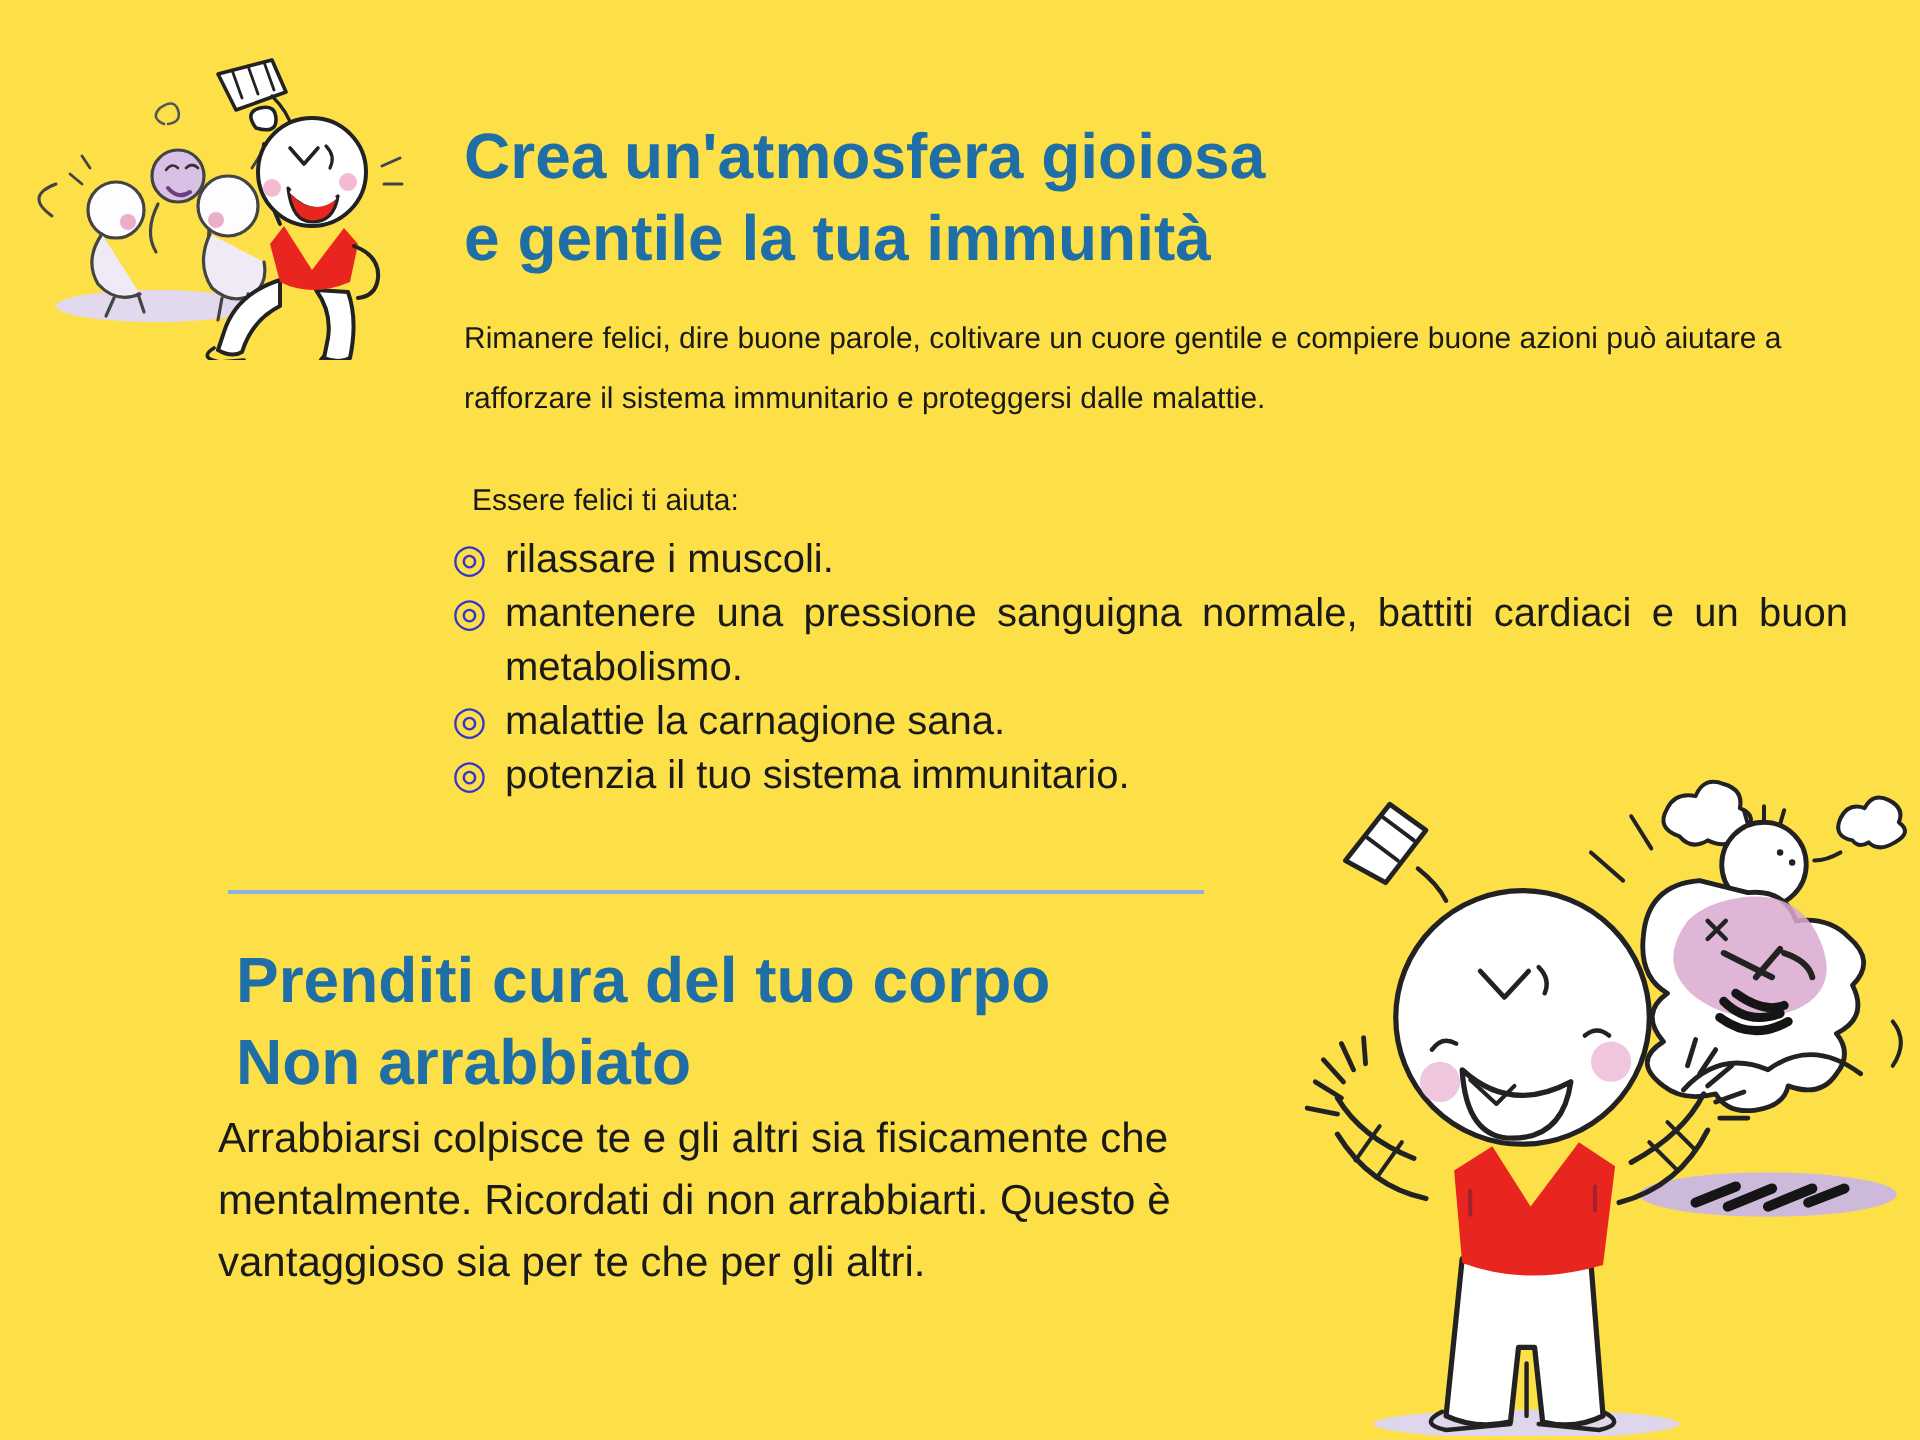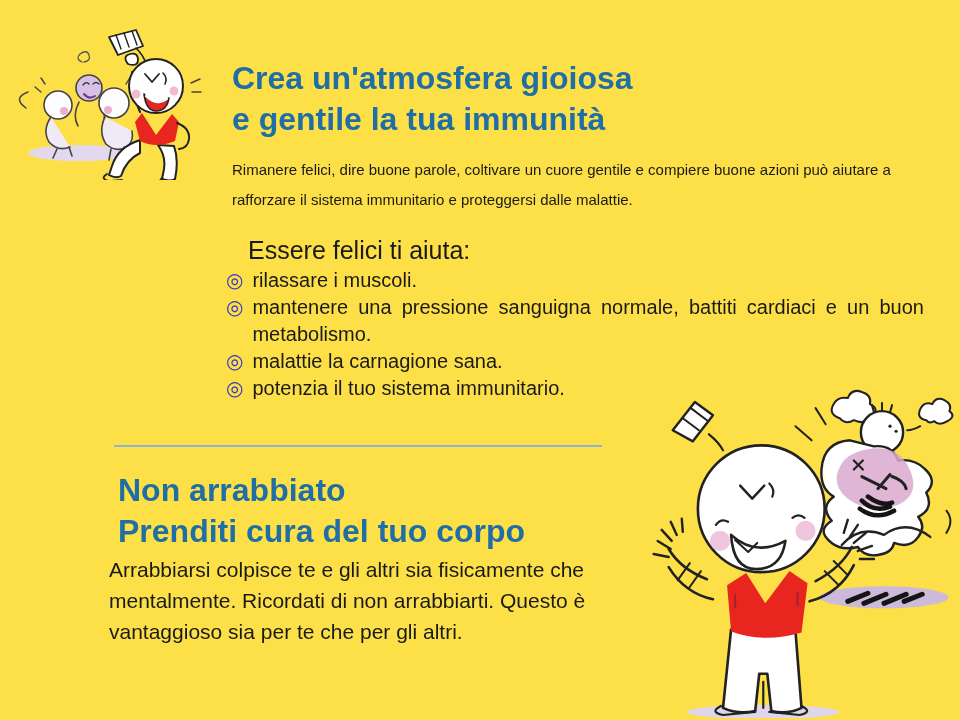--- a/index.html
+++ b/index.html
@@ -9,21 +9,21 @@
     margin:0 auto;
   }
   
   .sec1{position:absolute;left:232px;top:58px;width:692px;}
   .heading{
     margin:0;font-weight:bold;font-size:32px;line-height:41px;
     color:#1F6EA6;letter-spacing:0;
   }
   .heading span{display:block;}
   .body1{margin:15px 0 0 0;font-size:15px;line-height:30px;}
-  .list-intro{margin:22px 0 0 16px;font-size:25px;line-height:27px;}
+  .list-intro{margin:22px 0 0 4px;font-size:15px;line-height:27px;}
   .benefits{list-style:none;margin:3px 0 0 -6px;padding:0;}
   .benefits li{
     display:flex;align-items:flex-start;gap:9px;
     font-size:20px;line-height:27px;margin:0;
   }
   .blt{color:#3535CC;flex:0 0 auto;font-size:20px;line-height:27px;}
   .blt-text{text-align:justify;flex:1 1 auto;}
   
   .divider{
     position:absolute;left:114px;top:445px;width:488px;height:0;
@@ -113,22 +113,22 @@
         <span class="blt">◎</span>
         <span class="blt-text">potenzia il tuo sistema immunitario.</span>
       </li>
     </ul>
   </div>
 
   <div class="divider"></div>
 
   <div class="sec2">
     <h2 class="heading">
+      <span>Prenditi cura del tuo corpo</span>
       <span>Non arrabbiato</span>
-      <span>Prenditi cura del tuo corpo</span>
     </h2>
     <p class="body2">Arrabbiarsi colpisce te e gli altri sia fisicamente che mentalmente. Ricordati di non arrabbiarti. Questo è vantaggioso sia per te che per gli altri.</p>
   </div>
 
   <svg class="illus illus-br" viewBox="0 0 312 328">
     <g stroke-linecap="round" stroke-linejoin="round">
 
       <path d="M196,30 q-12,-4 -6,-14 q4,-8 14,-6 q4,-10 14,-6 q10,3 8,12 q10,4 2,13 q-8,8 -18,3 q-8,5 -14,-2 z" fill="#fff" stroke="#222" stroke-width="2"></path>
       <path d="M282,32 q-10,-2 -6,-11 q4,-8 12,-5 q4,-8 12,-4 q8,4 5,11 q7,5 -2,10 q-8,5 -13,0 q-5,3 -8,-1 z" fill="#fff" stroke="#222" stroke-width="2"></path>
       <path d="M276,38 q-7,4 -13,4" stroke="#222" stroke-width="2" fill="none"></path>

